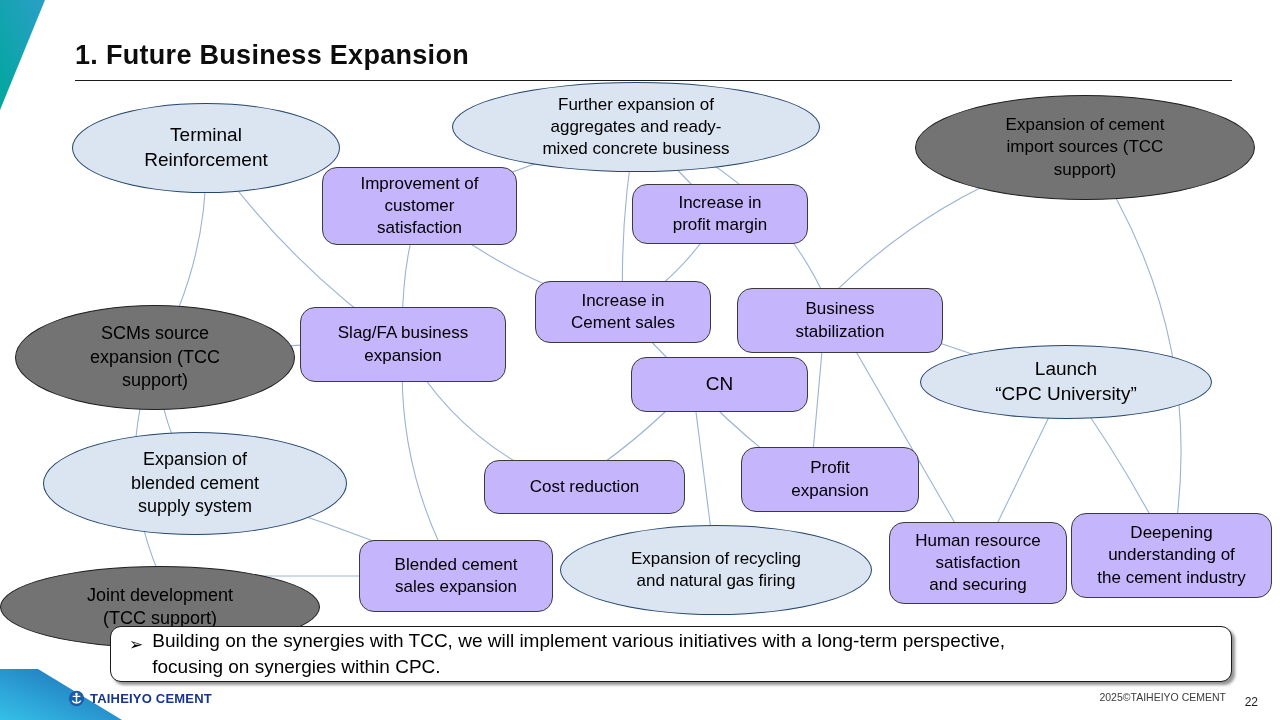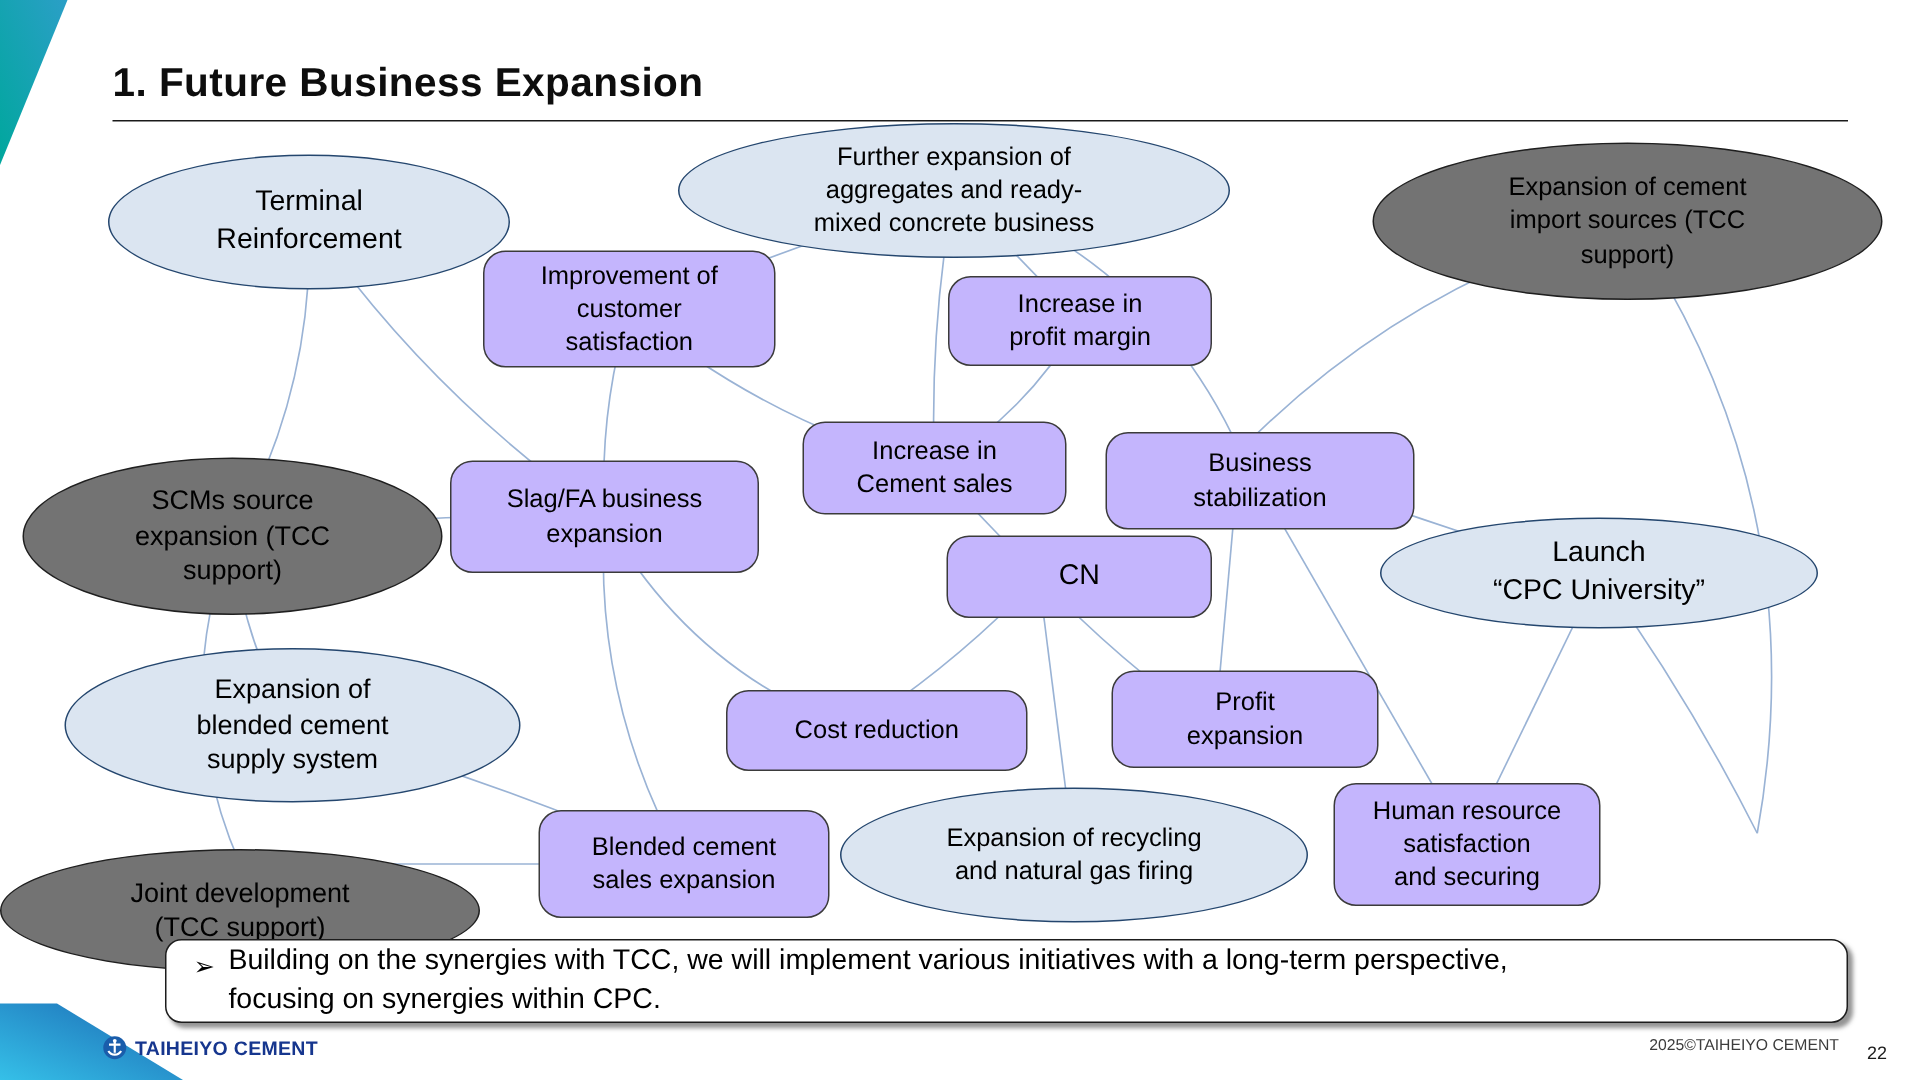--- a/index.html
+++ b/index.html
@@ -143,20 +143,23 @@
 expansion</div>
     <div class="node shape-ellipse fill-orange" data-name="node-joint-dev" style="left: 0px; top: 566px; width: 320px; height: 82px;">Joint development
 (TCC support)</div>
     <div class="node shape-rect fill-yellow" data-name="node-blended-sales" style="left: 359px; top: 540px; width: 194px; height: 72px;">Blended cement
 sales expansion</div>
     <div class="node shape-ellipse fill-blue" data-name="node-recycling" style="left: 560px; top: 525px; width: 312px; height: 90px;">Expansion of recycling
 and natural gas firing</div>
     <div class="node shape-rect fill-yellow" data-name="node-human-resource" style="left: 889px; top: 522px; width: 178px; height: 82px;">Human resource
 satisfaction
 and securing</div>
+    <div class="node shape-rect fill-yellow" data-name="node-deepening" style="left: 1071px; top: 513px; width: 201px; height: 85px;">Deepening
+understanding of
+the cement industry</div>
   </div>
 
 <div id="summary-box" data-name="summary-box">
   <span class="glyph" data-name="bullet-arrow-icon">➢</span>
   <span class="txt" data-name="summary-text">Building on the synergies with TCC, we will implement various initiatives with a long-term perspective,
 focusing on synergies within CPC.</span>
 </div>
 
 <div id="footer-logo" data-name="company-logo">
   <svg width="17" height="17" viewBox="0 0 20 20" data-name="taiheiyo-logo-icon">

